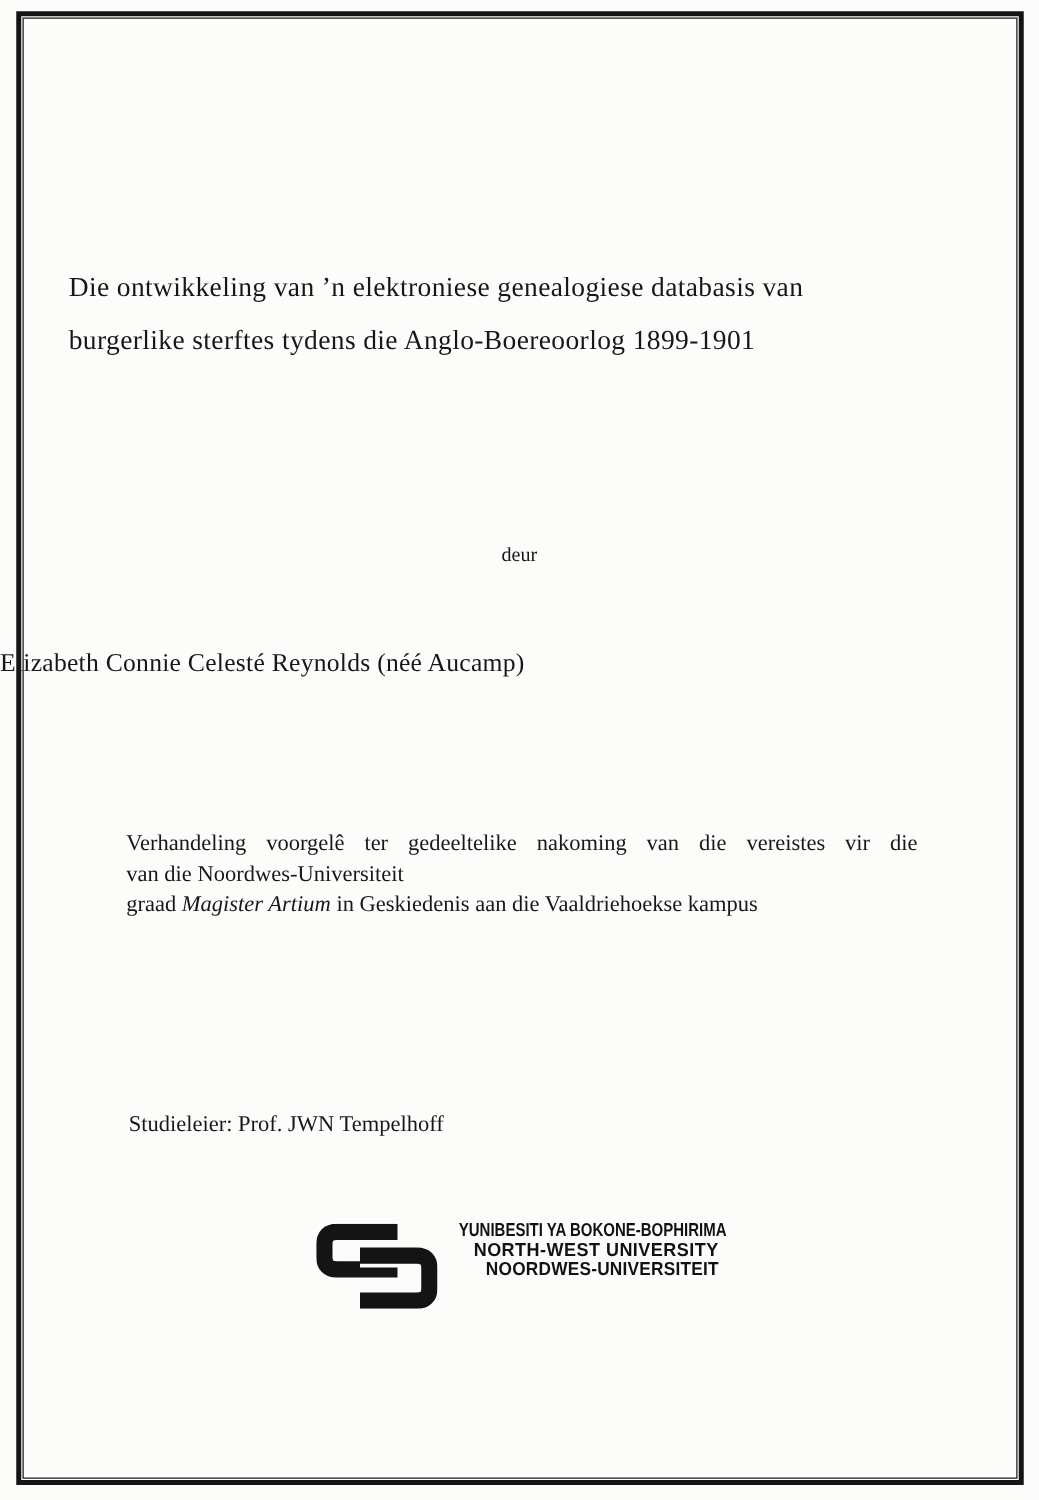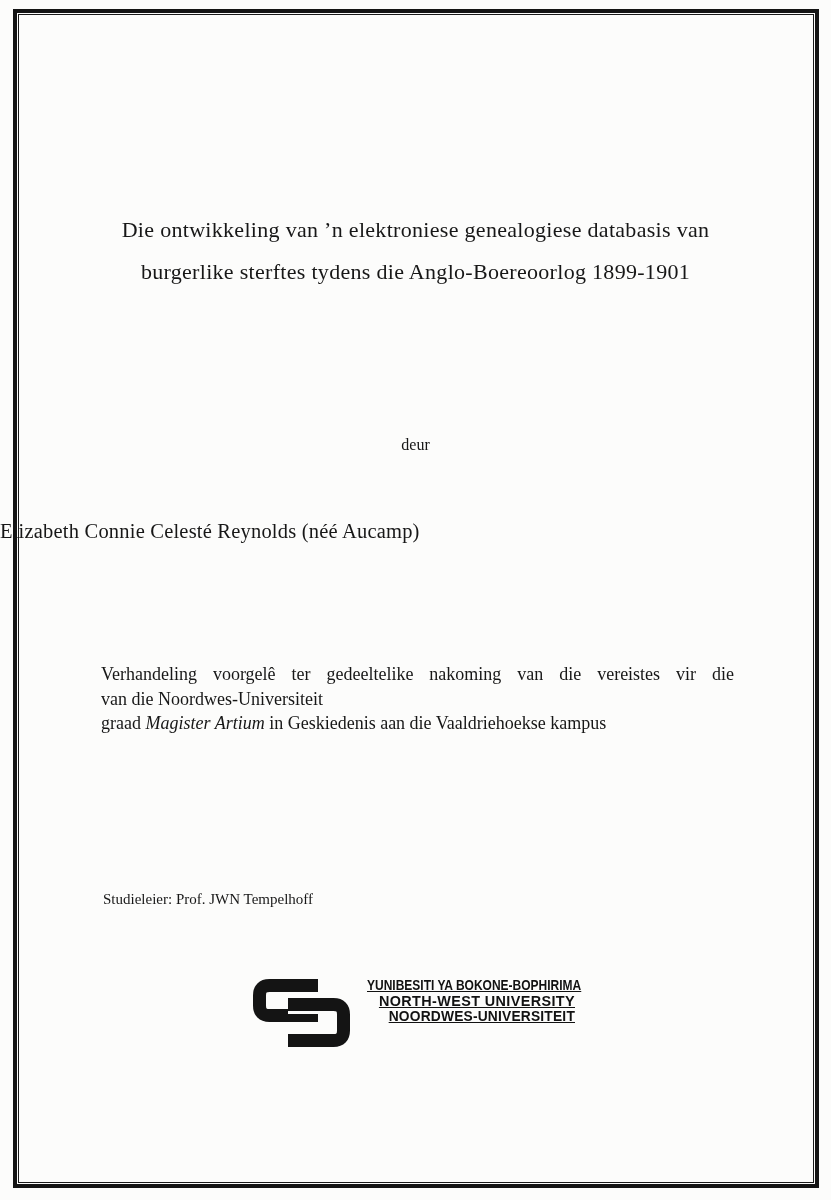--- a/index.html
+++ b/index.html
@@ -25,21 +25,20 @@
   .frame-inner {
     position: absolute;
     inset: 0;
     margin: 1px;
     border: 1px solid #1a1a1a;
   }
   .title {
     position: absolute;
     left: 55px; right: 55px; top: 209px;
     margin: 0;
-    text-align: center;
     font-size: 22px;
     font-weight: 400;
     letter-spacing: 0.3px;
     line-height: 42px;
   }
   .title-line { display: block; }
   .byline {
     position: absolute;
     left: 0; right: 0; top: 436px;
     text-align: center;
@@ -60,21 +59,21 @@
     line-height: 24.5px;
   }
   .st-justify {
     text-align: justify;
     text-align-last: justify;
   }
   .statement em { font-style: italic; }
   .supervisor-block {
     position: absolute;
     left: 103px; top: 888px;
-    font-size: 15px;
+    font-size: 18px;
     line-height: 23.5px;
   }
   .date-glyph { font-weight: 700; }
   .logo {
     position: absolute;
     left: 253px; top: 976px;
     width: 330px; height: 80px;
   }
   .logo-mark {
     position: absolute;
@@ -94,21 +93,20 @@
     position: absolute;
     left: 62px; top: 1px;
     width: 260px;
     text-align: right;
     font-family: "Liberation Sans", "DejaVu Sans", sans-serif;
     font-weight: 700;
     font-size: 15px;
     line-height: 15.5px;
     color: #121212;
     white-space: nowrap;
-    text-decoration: underline;
   }
   .logo-text > div { transform-origin: 100% 50%; }
   .lt1 { transform: scaleX(0.80); }
   .lt2 { transform: scaleX(0.96); letter-spacing: 0.4px; }
   .lt3 { transform: scaleX(0.92); letter-spacing: 0.2px; }
 </style>
 </head>
 <body>
 
 <div class="page">

